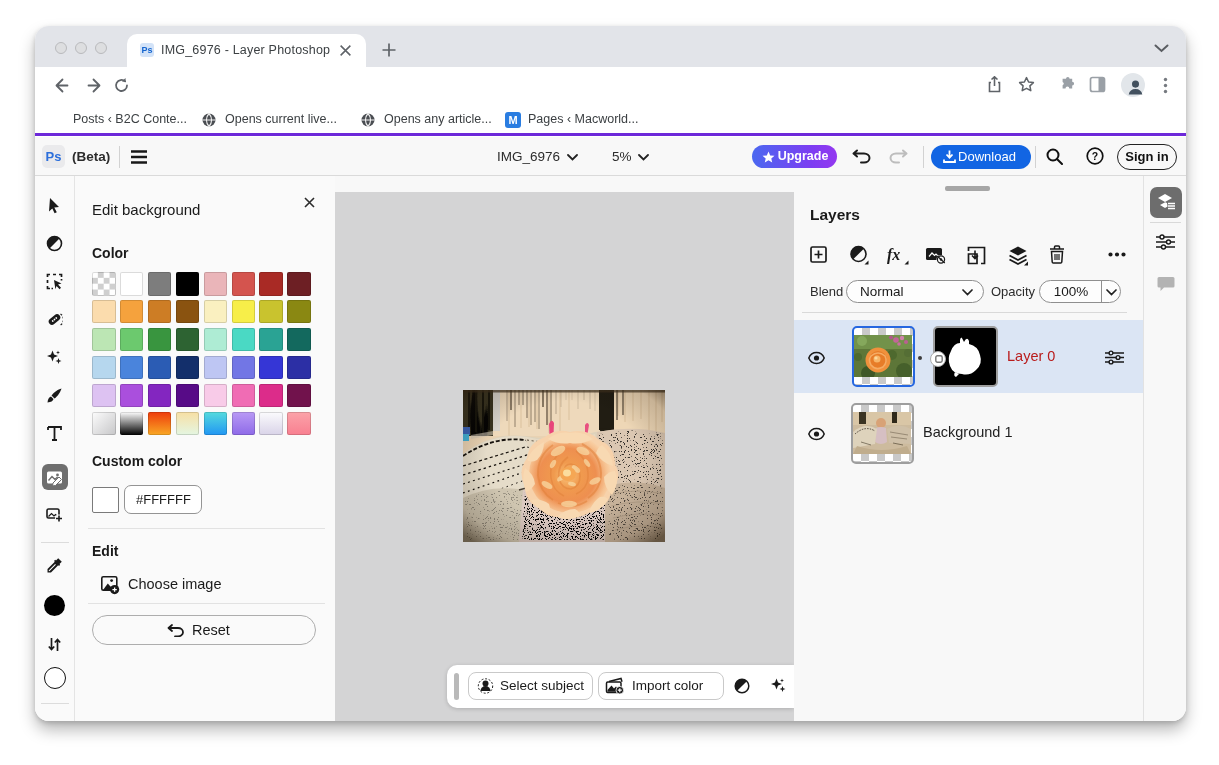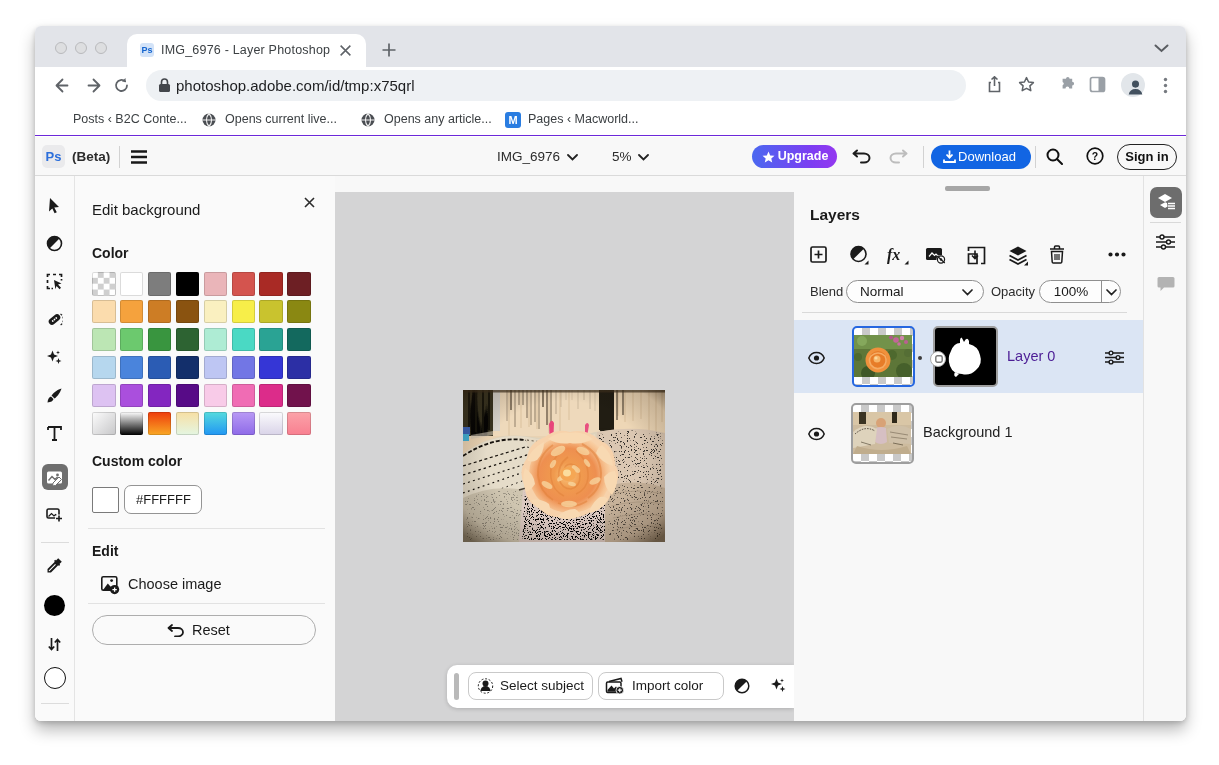--- a/index.html
+++ b/index.html
@@ -1,36 +1,36 @@
 <!DOCTYPE html>
 <html><head>
 <meta charset="utf-8">
 <style>
 * { margin:0; padding:0; box-sizing:border-box; }
 html,body { width:1219px; height:765px; background:#fff; font-family:"Liberation Sans",sans-serif; overflow:hidden; }
-.win { position:absolute; left:35px; top:26px; width:1151px; height:695px; border-radius:6px; background:#fff;
+.win { position:absolute; left:35px; top:26px; width:1151px; height:695px; border-radius:14px; background:#fff;
   box-shadow:0 9px 16px rgba(0,0,0,0.28), 0 2px 5px rgba(0,0,0,0.16); overflow:hidden; }
 .abs { position:absolute; }
 
 .tabbar { position:absolute; left:0; top:0; width:100%; height:41px; background:#e2e4e9; }
 .light { position:absolute; top:15.5px; width:12.5px; height:12.5px; border-radius:50%; background:#dddee0; border:1px solid #b9babd; }
 .tab { position:absolute; left:92px; top:8px; width:239px; height:33px; background:#fff; border-radius:10px 10px 0 0; }
 .favicon { position:absolute; left:13px; top:9px; width:14px; height:14px; border-radius:3px; background:#d3e3f8;
   color:#1666cf; font-size:9px; font-weight:bold; text-align:center; line-height:14px; }
 .tabtitle { position:absolute; left:34px; top:0; height:33px; line-height:33px; font-size:12.5px; letter-spacing:0.2px; color:#3c4043; white-space:nowrap; }
 .tabx { position:absolute; left:212px; top:10px; width:13px; height:13px; }
 .newtab { position:absolute; left:346px; top:16px; width:16px; height:16px; }
 .tbchev { position:absolute; left:1119px; top:18px; width:15px; height:9px; }
 
 .btoolbar { position:absolute; left:0; top:41px; width:100%; height:37px; background:#fff; }
 .navic { position:absolute; top:10px; width:17px; height:17px; }
 .omni { position:absolute; left:111px; top:3px; width:820px; height:31px; border-radius:16px; background:#eef1f4; }
 .url { position:absolute; left:30px; top:0; height:31px; line-height:31px; font-size:15px; font-weight:400; color:#1d1e20; }
 
-.bookmarks { position:absolute; left:0; top:78px; width:100%; height:32px; background:#fff; border-bottom:1px solid #6d28d9; }
+.bookmarks { position:absolute; left:0; top:78px; width:100%; height:32px; background:#fff; border-bottom:3px solid #6d28d9; }
 .bk { position:absolute; top:0; height:31px; line-height:31px; font-size:12.5px; color:#3c4043; white-space:nowrap; }
 
 .psbar { position:absolute; left:0; top:111px; width:100%; height:39px; background:#f8f8f8; border-bottom:1px solid #dadada; }
 .pslogo { position:absolute; left:7px; top:8px; width:23px; height:23px; border-radius:5px; background:#eaeaec;
   color:#2c6fdb; font-weight:bold; font-size:13px; text-align:center; line-height:23px; }
 .beta { position:absolute; left:37px; top:0; height:39px; line-height:39px; font-size:13.5px; color:#2c2c2c;font-weight:bold; }
 .psdiv { position:absolute; top:9px; width:1px; height:22px; background:#d2d2d2; }
 .pstxt { position:absolute; top:0; height:39px; line-height:39px; font-size:13.5px; color:#2c2c2c; }
 .upgrade { position:absolute; left:717px; top:8px; width:85px; height:23px; border-radius:12px;
   background:linear-gradient(90deg,#4b68f0 0%,#7d3df2 70%,#9438f0 100%); color:#fff; font-size:12.5px; font-weight:bold;
@@ -76,27 +76,20 @@
   <svg class="navic" style="left:17px" viewBox="0 0 17 17">
         <path d="M10.5 2.5 L4.5 8.5 L10.5 14.5 M4.8 8.5 H15.5" stroke="#5f6368" stroke-width="1.8" fill="none" stroke-linecap="round" stroke-linejoin="round"></path>
       </svg>
   <svg class="navic" style="left:52px" viewBox="0 0 17 17">
         <path d="M6.5 2.5 L12.5 8.5 L6.5 14.5 M12.2 8.5 H1.5" stroke="#5f6368" stroke-width="1.8" fill="none" stroke-linecap="round" stroke-linejoin="round"></path>
       </svg>
   <svg class="navic" style="left:78px" viewBox="0 0 17 17">
         <path d="M14 8.5 A5.5 5.5 0 1 1 12.2 4.4" stroke="#5f6368" stroke-width="1.8" fill="none" stroke-linecap="round"></path>
         <path d="M12.5 1 L12.7 4.9 L8.9 4.4 Z" fill="#5f6368"></path>
       </svg>
-  <div class="omni">
-    <svg style="position:absolute;left:12px;top:8px" width="13" height="15" viewBox="0 0 13 15">
-          <rect x="1" y="6" width="11" height="8" rx="1.5" fill="#44474c"></rect>
-          <path d="M3.5 6 V4 a3 3 0 0 1 6 0 V6" stroke="#44474c" stroke-width="1.6" fill="none"></path>
-        </svg>
-    <div class="url">photoshop.adobe.com/id/tmp:x75qrl</div>
-  </div>
   <svg class="navic" style="left:951px;top:9px" viewBox="0 0 17 17">
         <path d="M8.5 1 V10 M5.5 3.5 L8.5 0.8 L11.5 3.5" stroke="#5f6368" stroke-width="1.6" fill="none"></path>
         <path d="M5 6.5 H3.5 V15.5 H13.5 V6.5 H12" stroke="#5f6368" stroke-width="1.6" fill="none"></path>
       </svg>
   <svg class="navic" style="left:983px;top:9px" viewBox="0 0 17 17">
         <path d="M8.5 1.6 L10.6 6 L15.4 6.6 L11.9 9.9 L12.8 14.7 L8.5 12.3 L4.2 14.7 L5.1 9.9 L1.6 6.6 L6.4 6 Z" stroke="#5f6368" stroke-width="1.5" fill="none" stroke-linejoin="round"></path>
       </svg>
   <svg class="navic" style="left:1024px;top:9px" viewBox="0 0 17 17">
         <path d="M7 2.8 a1.8 1.8 0 0 1 3.6 0 h2.6 v2.9 a1.9 1.9 0 0 1 0 3.8 v2.9 h-2.9 a1.9 1.9 0 0 0 -3.8 0 H3.6 v-3.1 a1.8 1.8 0 0 0 0 -3.4 V2.8 Z" fill="#9aa0a6"></path>
       </svg>
@@ -591,21 +584,21 @@
     <div class="abs" style="left:139px;top:150px;width:65px;height:61px;border-radius:5px;border:2.5px solid #9e9e9e;background:#000;overflow:hidden">
       <svg class="abs" style="left:0;top:0" width="60" height="56" viewBox="0 0 60 56">
         <path d="M25 12 Q26 7 28 12 L29 14 Q32 8 34 13 L34 16 Q43 18 45 27 Q48 36 41 42 Q35 48 27 46 Q18 46 15 38 Q12 30 16 23 Q19 15 25 15 Z" fill="#fff"></path>
         <path d="M20 44 Q18 48 21 49 L24 46 Z" fill="#fff"></path>
       </svg>
     </div>
     <div class="abs" style="left:136px;top:174.5px;width:16px;height:16px;border-radius:50%;background:#fff;border:1px solid #aaa"></div>
     <svg class="abs" style="left:140.5px;top:179px" width="8" height="8" viewBox="0 0 8 8">
           <rect x="0.8" y="0.8" width="6.4" height="6.4" rx="1.6" stroke="#777" stroke-width="1.4" fill="none"></rect>
         </svg>
-    <div class="abs" style="left:213px;top:172px;font-size:14.5px;color:#4c1d95">Layer 0</div>
+    <div class="abs" style="left:213px;top:172px;font-size:14.5px;color:#b91c1c">Layer 0</div>
     <svg class="abs" style="left:311px;top:174px" width="19" height="15" viewBox="0 0 19 15">
           <path d="M0 3 H19 M0 7.5 H19 M0 12 H19" stroke="#1a1a1a" stroke-width="1.4"></path>
           <circle cx="6" cy="3" r="1.9" fill="#dbe5f4" stroke="#1a1a1a" stroke-width="1.4"></circle>
           <circle cx="13" cy="7.5" r="1.9" fill="#dbe5f4" stroke="#1a1a1a" stroke-width="1.4"></circle>
           <circle cx="6" cy="12" r="1.9" fill="#dbe5f4" stroke="#1a1a1a" stroke-width="1.4"></circle>
         </svg>
 
     <svg class="abs" style="left:14px;top:251px" width="17" height="14" viewBox="0 0 17 14">
           <path d="M8.5 1.5 C4.5 1.5 1.8 4.5 0.8 7 C1.8 9.5 4.5 12.5 8.5 12.5 C12.5 12.5 15.2 9.5 16.2 7 C15.2 4.5 12.5 1.5 8.5 1.5 Z" stroke="#1a1a1a" stroke-width="1.5" fill="none"></path>
           <circle cx="8.5" cy="7" r="2.6" fill="#1a1a1a"></circle>

